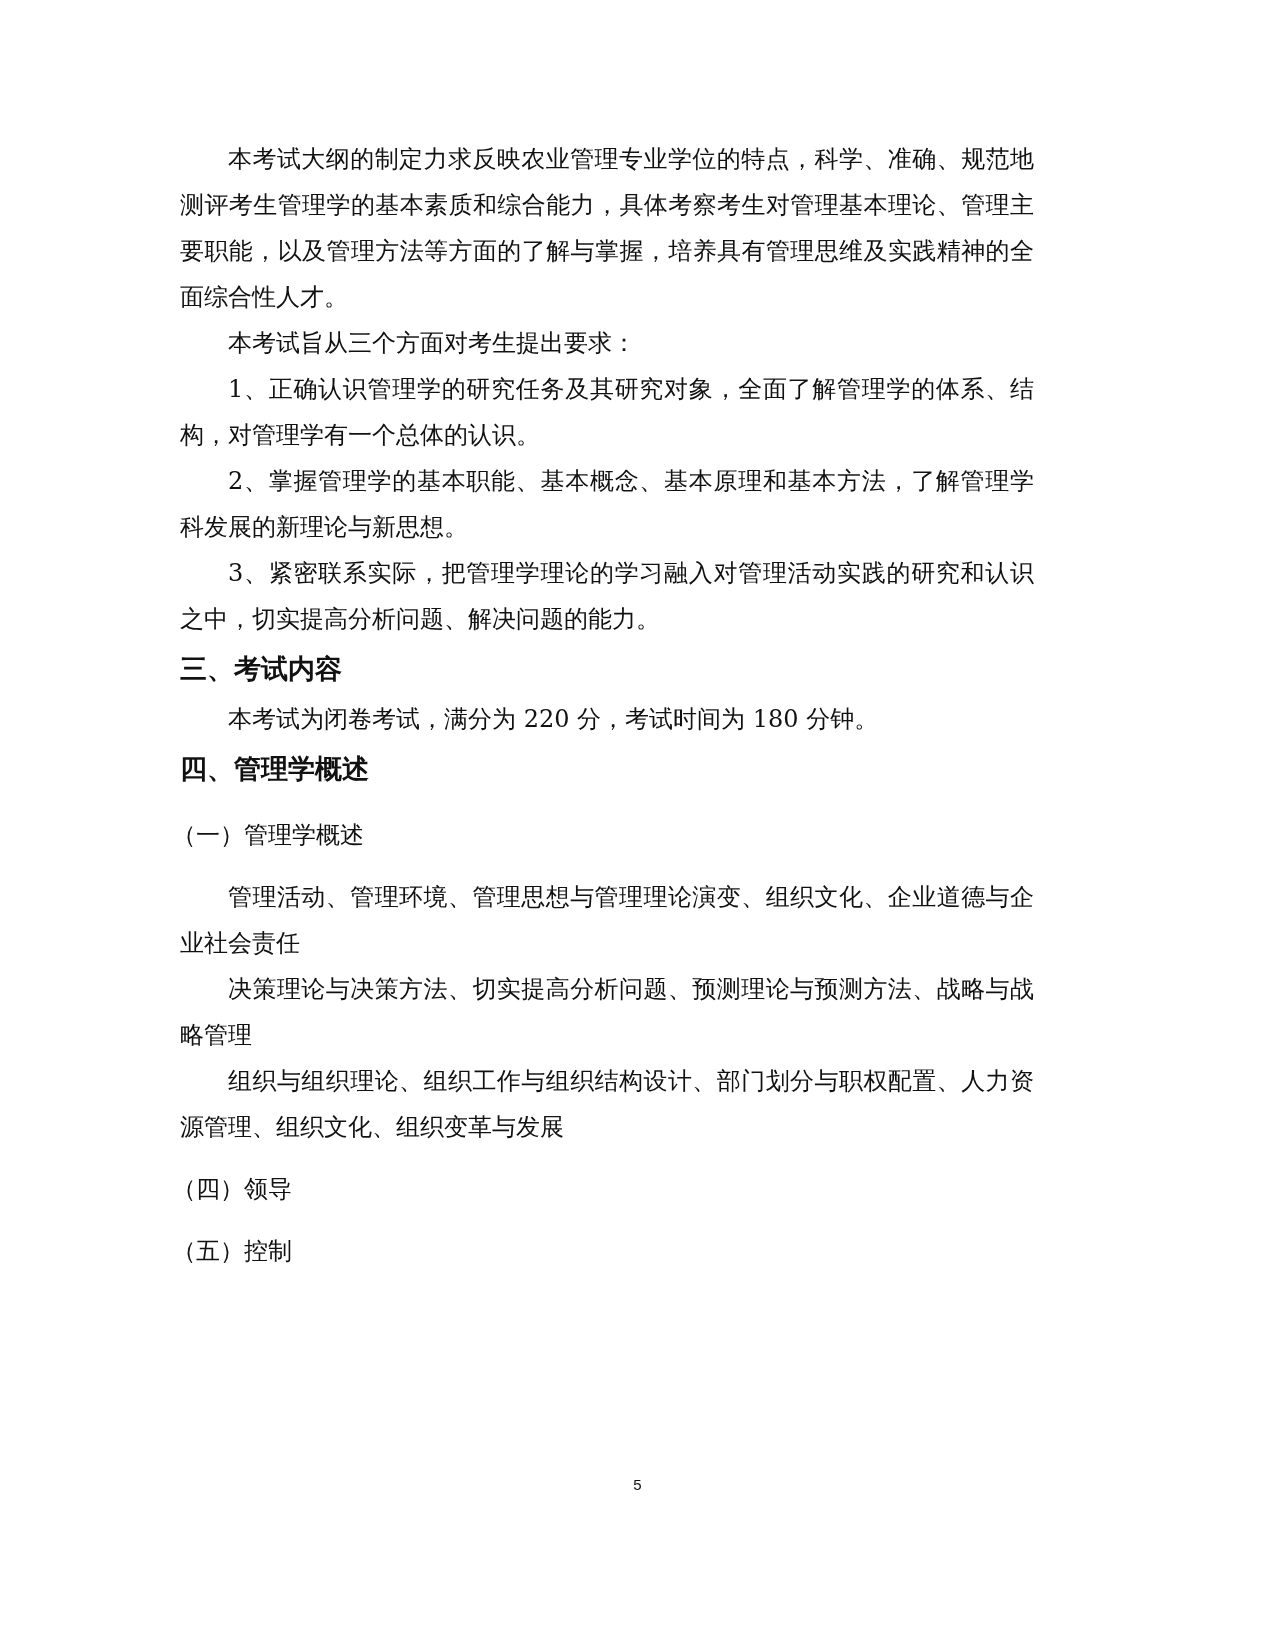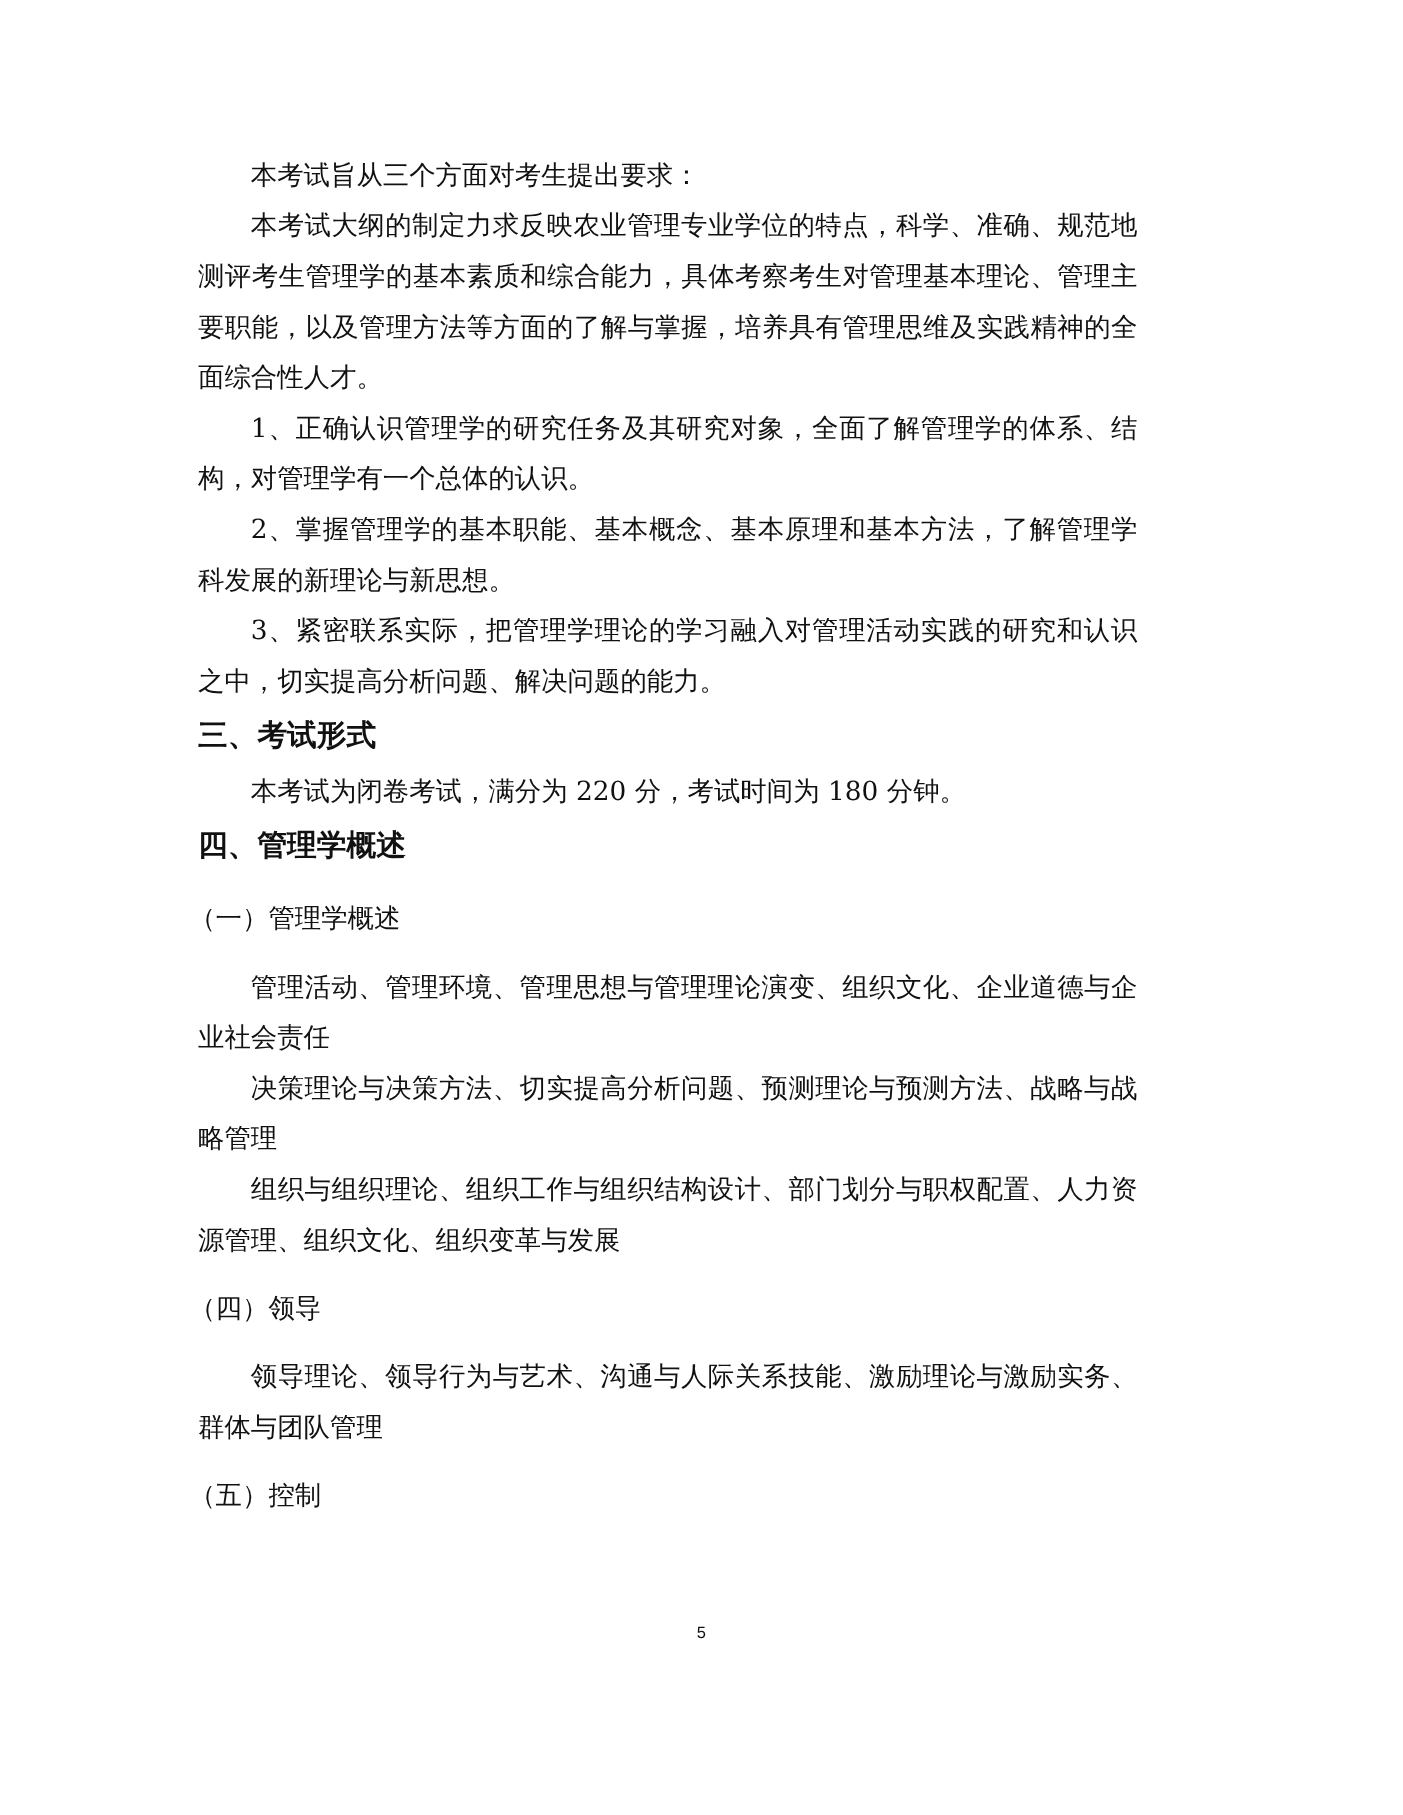--- a/index.html
+++ b/index.html
@@ -12,37 +12,36 @@
   .heading { font-family: "DejaVu Sans", "Liberation Sans", sans-serif; font-weight: bold;
              font-size: 27px; line-height: 46px; margin: 0; padding-top: 4px; padding-bottom: 4px; }
   .sub { font-size: 24px; line-height: 46px; margin: 16px; margin-left: -8px; }
   .page-number { position: absolute; top: 1476px; left: 0; width: 1275px; text-align: center;
                  font-family: "Liberation Sans", sans-serif; font-size: 15px; color: #111; }
 </style>
 </head>
 <body>
 
 <div class="page">
+  <p class="para indent">本考试大纲的制定力求反映农业管理专业学位的特点，科学、准确、规范地测评考生管理学的基本素质和综合能力，具体考察考生对管理基本理论、管理主要职能，以及管理方法等方面的了解与掌握，培养具有管理思维及实践精神的全面综合性人才。</p>
   <p class="para indent">本考试旨从三个方面对考生提出要求：</p>
-  <p class="para indent">本考试大纲的制定力求反映农业管理专业学位的特点，科学、准确、规范地测评考生管理学的基本素质和综合能力，具体考察考生对管理基本理论、管理主要职能，以及管理方法等方面的了解与掌握，培养具有管理思维及实践精神的全面综合性人才。</p>
   <p class="para indent">1、正确认识管理学的研究任务及其研究对象，全面了解管理学的体系、结构，对管理学有一个总体的认识。</p>
   <p class="para indent">2、掌握管理学的基本职能、基本概念、基本原理和基本方法，了解管理学科发展的新理论与新思想。</p>
   <p class="para indent">3、紧密联系实际，把管理学理论的学习融入对管理活动实践的研究和认识之中，切实提高分析问题、解决问题的能力。</p>
 
-  <h2 class="heading">三、考试形式</h2>
+  <h2 class="heading">三、考试内容</h2>
   <p class="para indent">本考试为闭卷考试，满分为 220 分，考试时间为 180 分钟。</p>
 
   <h2 class="heading">四、管理学概述</h2>
 
   <p class="sub">（一）管理学概述</p>
   <p class="para indent">管理活动、管理环境、管理思想与管理理论演变、组织文化、企业道德与企业社会责任</p>
 
   <p class="para indent">决策理论与决策方法、切实提高分析问题、预测理论与预测方法、战略与战略管理</p>
 
   <p class="para indent">组织与组织理论、组织工作与组织结构设计、部门划分与职权配置、人力资源管理、组织文化、组织变革与发展</p>
 
   <p class="sub">（四）领导</p>
-  <p class="para indent">领导理论、领导行为与艺术、沟通与人际关系技能、激励理论与激励实务、群体与团队管理</p>
 
   <p class="sub">（五）控制</p>
 </div>
 
 <div class="page-number">5</div>
 
 </body></html>

